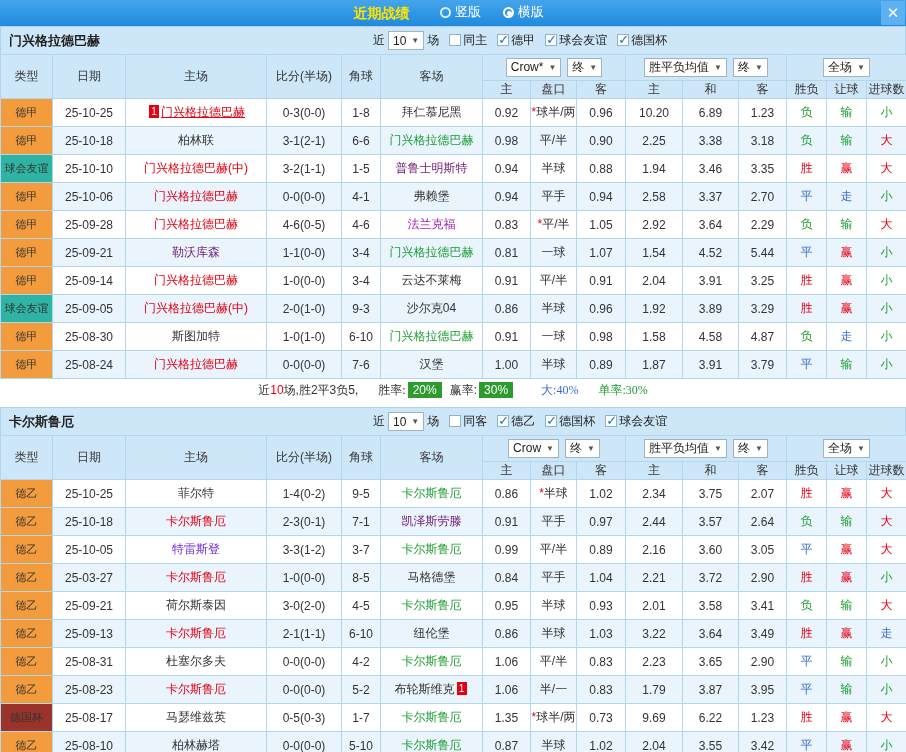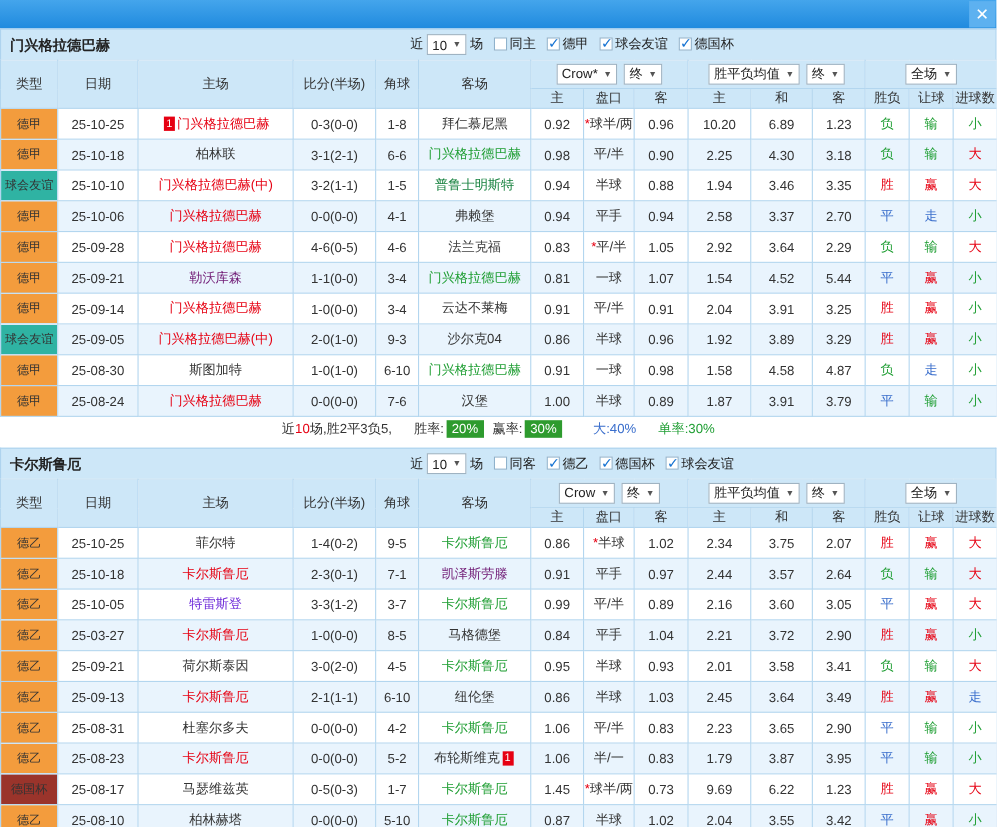--- a/index.html
+++ b/index.html
@@ -48,26 +48,37 @@
   td.score{color:#e60012;}
   td.date{color:#555;}
   td.home,td.away{cursor:pointer;}
   .badge{display:inline-block;background:#e60012;color:#fff;font-size:10px;line-height:13px;
          min-width:10px;height:13px;padding:0 1px;margin:0 2px;vertical-align:1px;}
   .summary{height:22px;line-height:22px;text-align:center;font-size:12px;color:#333;}
   .badge-pct{background:#2e9b2e;color:#fff;padding:1px 5px;margin:0 8px 0 2px;}
   .c-red{color:#e60012;}
   .c-blue{color:#3a6ecc;}
   .c-green{color:#1f9e33;}
-  .gap{margin-left:20px;}
+  .gap{margin-left:20px;font-family:Liberation Serif, serif;}
 </style>
 </head>
 <body>
 
 <div class="topbar">
+  <div class="topbar-center">
+    <span class="topbar-title">近期战绩</span>
+    <label class="radio-wrap">
+      <span class="radio"></span>
+      <span>竖版</span>
+    </label>
+    <label class="radio-wrap">
+      <span class="radio sel"></span>
+      <span>横版</span>
+    </label>
+  </div>
   <div class="close-btn">✕</div>
 </div>
 
 <div id="sections">
   <div class="section">
     <div class="section-bar">
       <span class="team-name">门兴格拉德巴赫</span>
       <div class="bar-controls">
         <span class="near-label">近</span>
         <span class="sel-box near-select">
@@ -134,21 +145,21 @@
           <th>客</th>
           <th>胜负</th>
           <th>让球</th>
           <th>进球数</th>
         </tr>
       </thead>
       <tbody>
   <tr>
     <td class="league" style="background: rgb(243, 156, 61);">德甲</td>
     <td class="date">25-10-25</td>
-    <td class="home" style="color: rgb(230, 0, 18);"><span class="badge">1</span><span>门兴格拉德巴赫</span></td>
+    <td class="home" style="color: rgb(230, 0, 18); text-decoration: underline;"><span class="badge">1</span><span>门兴格拉德巴赫</span></td>
     <td class="score">0-3(0-0)</td>
     <td class="corner">1-8</td>
     <td class="away" style="color: rgb(51, 51, 51);"><span>拜仁慕尼黑</span></td>
     <td class="a-home">0.92</td>
     <td class="handicap"><span class="c-red">*</span>球半/两</td>
     <td class="a-away">0.96</td>
     <td class="e-home">10.20</td>
     <td class="e-draw">6.89</td>
     <td class="e-away">1.23</td>
     <td class="r-wdl" style="color: rgb(31, 158, 51);">负</td>
@@ -160,34 +171,34 @@
     <td class="league" style="background: rgb(243, 156, 61);">德甲</td>
     <td class="date">25-10-18</td>
     <td class="home" style="color: rgb(51, 51, 51);"><span>柏林联</span></td>
     <td class="score">3-1(2-1)</td>
     <td class="corner">6-6</td>
     <td class="away" style="color: rgb(31, 158, 51);"><span>门兴格拉德巴赫</span></td>
     <td class="a-home">0.98</td>
     <td class="handicap">平/半</td>
     <td class="a-away">0.90</td>
     <td class="e-home">2.25</td>
-    <td class="e-draw">4.30</td>
+    <td class="e-draw">3.38</td>
     <td class="e-away">3.18</td>
     <td class="r-wdl" style="color: rgb(31, 158, 51);">负</td>
     <td class="r-hcp" style="color: rgb(31, 158, 51);">输</td>
     <td class="r-goal" style="color: rgb(230, 0, 18);">大</td>
   </tr>
 
   <tr>
     <td class="league" style="background: rgb(47, 179, 163);">球会友谊</td>
     <td class="date">25-10-10</td>
     <td class="home" style="color: rgb(230, 0, 18);"><span>门兴格拉德巴赫(中)</span></td>
     <td class="score">3-2(1-1)</td>
     <td class="corner">1-5</td>
-    <td class="away" style="color: #15803d;"><span>普鲁士明斯特</span></td>
+    <td class="away" style="color: #701a75;"><span>普鲁士明斯特</span></td>
     <td class="a-home">0.94</td>
     <td class="handicap">半球</td>
     <td class="a-away">0.88</td>
     <td class="e-home">1.94</td>
     <td class="e-draw">3.46</td>
     <td class="e-away">3.35</td>
     <td class="r-wdl" style="color: rgb(230, 0, 18);">胜</td>
     <td class="r-hcp" style="color: rgb(230, 0, 18);">赢</td>
     <td class="r-goal" style="color: rgb(230, 0, 18);">大</td>
   </tr>
@@ -209,21 +220,21 @@
     <td class="r-hcp" style="color: rgb(58, 110, 204);">走</td>
     <td class="r-goal" style="color: rgb(31, 158, 51);">小</td>
   </tr>
 
   <tr>
     <td class="league" style="background: rgb(243, 156, 61);">德甲</td>
     <td class="date">25-09-28</td>
     <td class="home" style="color: rgb(230, 0, 18);"><span>门兴格拉德巴赫</span></td>
     <td class="score">4-6(0-5)</td>
     <td class="corner">4-6</td>
-    <td class="away" style="color: #404040; font-family: Liberation Mono, monospace;"><span>法兰克福</span></td>
+    <td class="away" style="color: #a21caf; font-family: Liberation Mono, monospace;"><span>法兰克福</span></td>
     <td class="a-home">0.83</td>
     <td class="handicap"><span class="c-red">*</span>平/半</td>
     <td class="a-away">1.05</td>
     <td class="e-home">2.92</td>
     <td class="e-draw">3.64</td>
     <td class="e-away">2.29</td>
     <td class="r-wdl" style="color: rgb(31, 158, 51);">负</td>
     <td class="r-hcp" style="color: rgb(31, 158, 51);">输</td>
     <td class="r-goal" style="color: rgb(230, 0, 18);">大</td>
   </tr>
@@ -488,21 +499,21 @@
   <tr>
     <td class="league" style="background: rgb(243, 156, 61);">德乙</td>
     <td class="date">25-09-13</td>
     <td class="home" style="color: rgb(230, 0, 18);"><span>卡尔斯鲁厄</span></td>
     <td class="score">2-1(1-1)</td>
     <td class="corner">6-10</td>
     <td class="away" style="color: rgb(51, 51, 51);"><span>纽伦堡</span></td>
     <td class="a-home">0.86</td>
     <td class="handicap">半球</td>
     <td class="a-away">1.03</td>
-    <td class="e-home">2.45</td>
+    <td class="e-home">3.22</td>
     <td class="e-draw">3.64</td>
     <td class="e-away">3.49</td>
     <td class="r-wdl" style="color: rgb(230, 0, 18);">胜</td>
     <td class="r-hcp" style="color: rgb(230, 0, 18);">赢</td>
     <td class="r-goal" style="color: rgb(58, 110, 204);">走</td>
   </tr>
 
   <tr>
     <td class="league" style="background: rgb(243, 156, 61);">德乙</td>
     <td class="date">25-08-31</td>
@@ -539,21 +550,21 @@
     <td class="r-goal" style="color: rgb(31, 158, 51);">小</td>
   </tr>
 
   <tr>
     <td class="league" style="background: rgb(154, 52, 43);">德国杯</td>
     <td class="date">25-08-17</td>
     <td class="home" style="color: rgb(51, 51, 51);"><span>马瑟维兹英</span></td>
     <td class="score">0-5(0-3)</td>
     <td class="corner">1-7</td>
     <td class="away" style="color: rgb(31, 158, 51);"><span>卡尔斯鲁厄</span></td>
-    <td class="a-home">1.45</td>
+    <td class="a-home">1.35</td>
     <td class="handicap"><span class="c-red">*</span>球半/两</td>
     <td class="a-away">0.73</td>
     <td class="e-home">9.69</td>
     <td class="e-draw">6.22</td>
     <td class="e-away">1.23</td>
     <td class="r-wdl" style="color: rgb(230, 0, 18);">胜</td>
     <td class="r-hcp" style="color: rgb(230, 0, 18);">赢</td>
     <td class="r-goal" style="color: rgb(230, 0, 18);">大</td>
   </tr>
 

